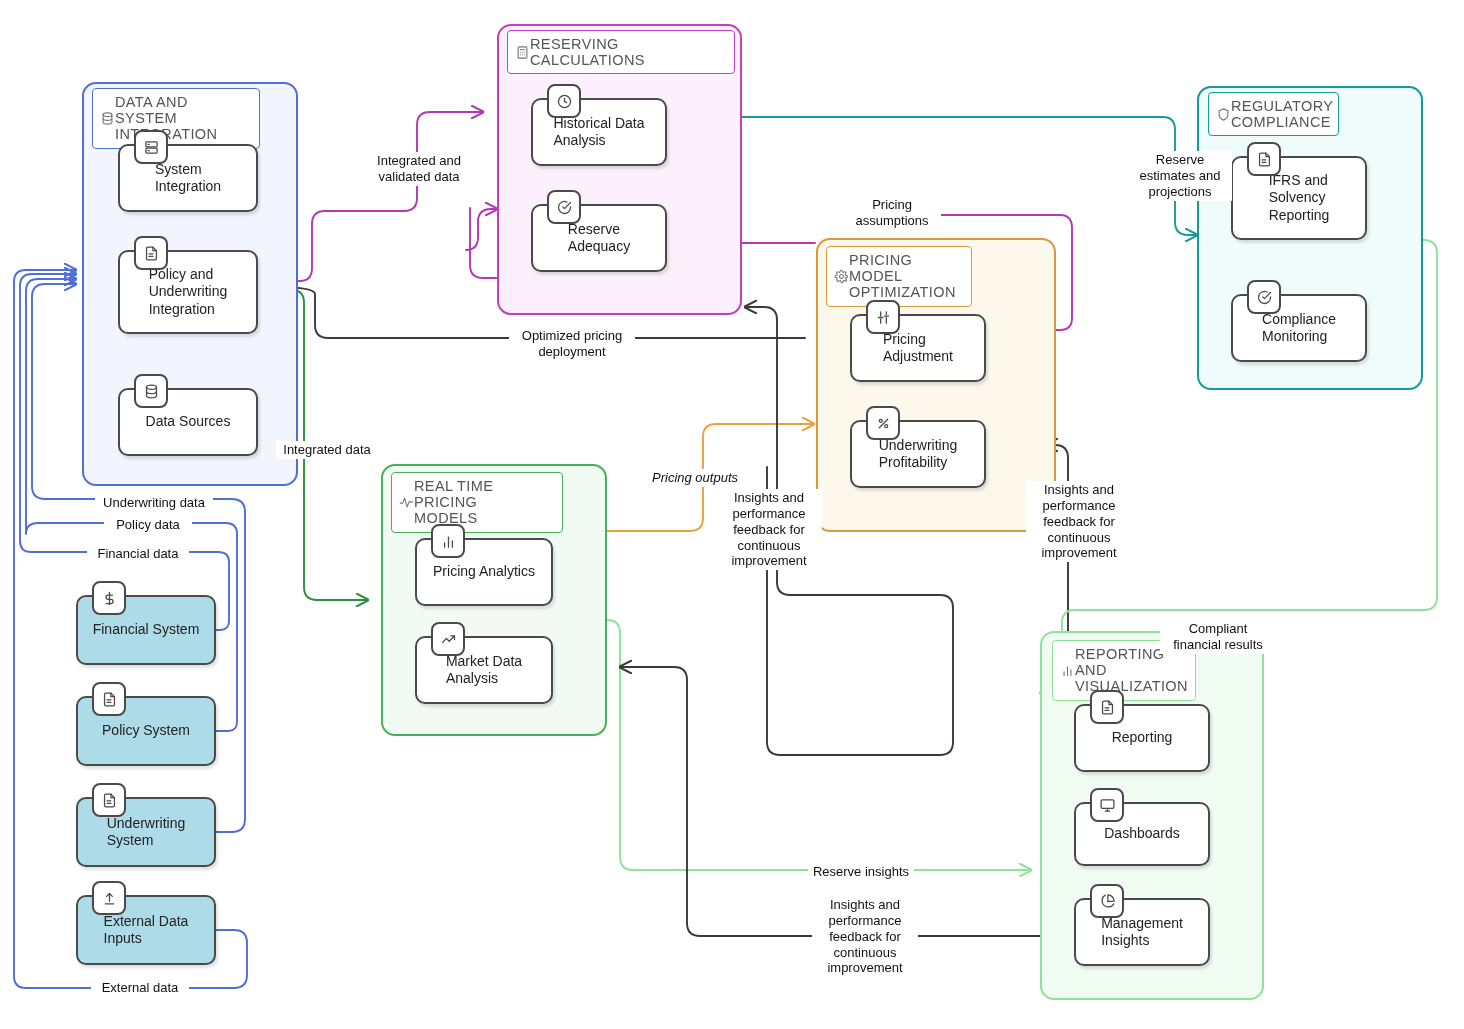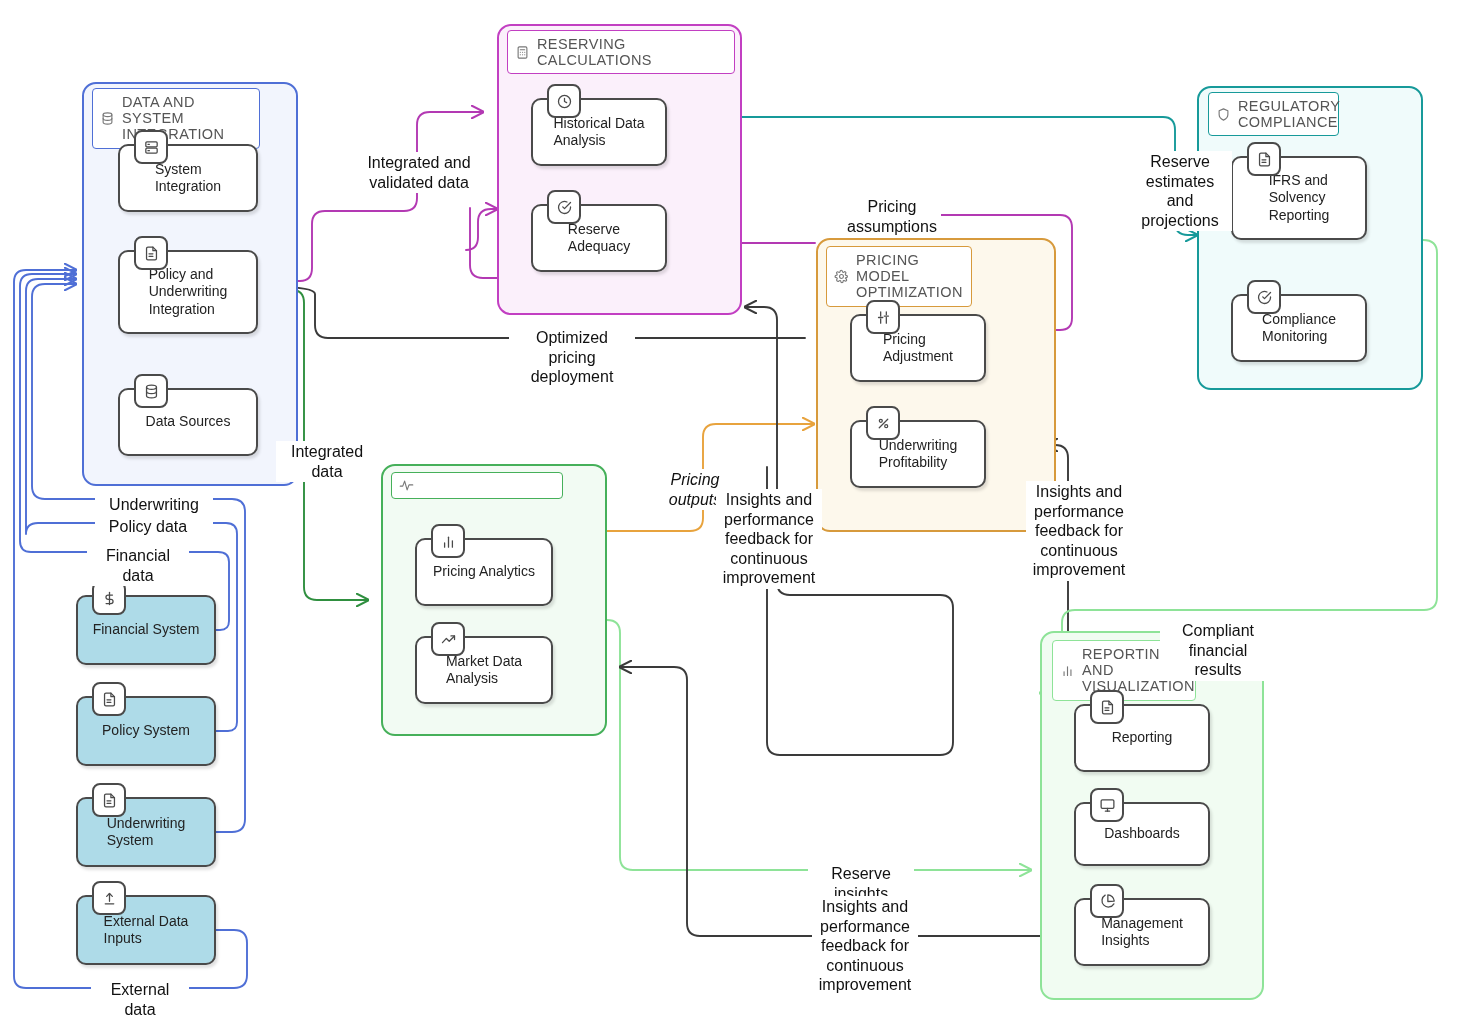--- a/index.html
+++ b/index.html
@@ -1,32 +1,32 @@
 <!DOCTYPE html>
 <html><head>
 <meta charset="utf-8">
 <style>
   html,body{margin:0;padding:0;background:#ffffff;}
   body{font-family:"Liberation Sans",sans-serif;}
   #stage{position:relative;width:1464px;height:1029px;overflow:hidden;background:#fff;}
   #edges{position:absolute;left:0;top:0;width:1464px;height:1029px;pointer-events:none;}
   .grp{position:absolute;border-radius:14px;box-sizing:border-box;}
   .grp-title{position:absolute;background:#ffffff;border-radius:4px;box-sizing:border-box;
-    display:flex;align-items:center;gap:7px;padding:5px 9px 5px 7px;
+    display:flex;align-items:center;gap:0;padding:5px 9px 5px 7px;
     font-size:14.5px;letter-spacing:.4px;color:#555;line-height:1.12;}
   .grp-title .ttxt{white-space:pre-line;}
   .node{position:absolute;box-sizing:border-box;border:2px solid #4a4a4a;border-radius:10px;
     background:#fff;display:flex;align-items:center;justify-content:center;text-align:left;
     font-size:14px;color:#222;line-height:1.25;box-shadow:2px 3px 3px rgba(0,0,0,.12);}
   .node .ntxt{white-space:pre-line;padding:0 6px;}
   .node.blue{background:#aedbe8;border-color:#4a4a4a;}
   .badge{position:absolute;width:30px;height:30px;left:14px;top:-16px;border:2px solid #4a4a4a;
     border-radius:8px;background:#fff;display:flex;align-items:center;justify-content:center;}
   .badge svg{display:block;}
-  .elabel{position:absolute;font-size:16px;color:#111;text-align:center;line-height:1.22;
+  .elabel{position:absolute;font-size:13px;color:#111;text-align:center;line-height:1.22;
     white-space:pre-line;background:#fff;padding:1px 3px;}
 </style>
 </head>
 <body>
 
 <div id="stage">
 
   <svg id="edges" viewBox="0 0 1464 1029" xmlns="http://www.w3.org/2000/svg">
       <defs>
         <marker id="ahb339b3" viewBox="0 0 10 10" refX="9" refY="5" markerWidth="7" markerHeight="7" orient="auto-start-reverse">
@@ -224,20 +224,22 @@
         <div class="ntxt">Compliance
 Monitoring</div>
       </div>
       <div class="grp" style="left: 381px; top: 464px; width: 226px; height: 272px; border: 2px solid rgb(70, 176, 90); background: rgb(242, 251, 243);"></div>
       <div class="grp-title" style="left: 391px; top: 472px; width: 172px; border: 1px solid rgb(70, 176, 90);">
         <span style="flex: 0 0 auto; opacity: 0.75; display: flex;">
           <svg width="15" height="15" viewBox="0 0 24 24" fill="none" stroke="#4a4a4a" stroke-width="1.8" stroke-linecap="round" stroke-linejoin="round">
             <polyline points="2 13 6 13 9 5 13 19 16 11 22 11"></polyline>
           </svg>
         </span>
+        <span class="ttxt">REAL TIME PRICING
+MODELS</span>
       </div>
       <div class="node" style="left: 415px; top: 538px; width: 138px; height: 68px;">
         <div class="badge">
           <svg width="17" height="17" viewBox="0 0 24 24" fill="none" stroke="#4a4a4a" stroke-width="1.8" stroke-linecap="round" stroke-linejoin="round">
             <line x1="6.5" y1="20" x2="6.5" y2="14"></line>
             <line x1="12" y1="20" x2="12" y2="6"></line>
             <line x1="17.5" y1="20" x2="17.5" y2="11"></line>
           </svg>
         </div>
         <div class="ntxt">Pricing Analytics</div>

